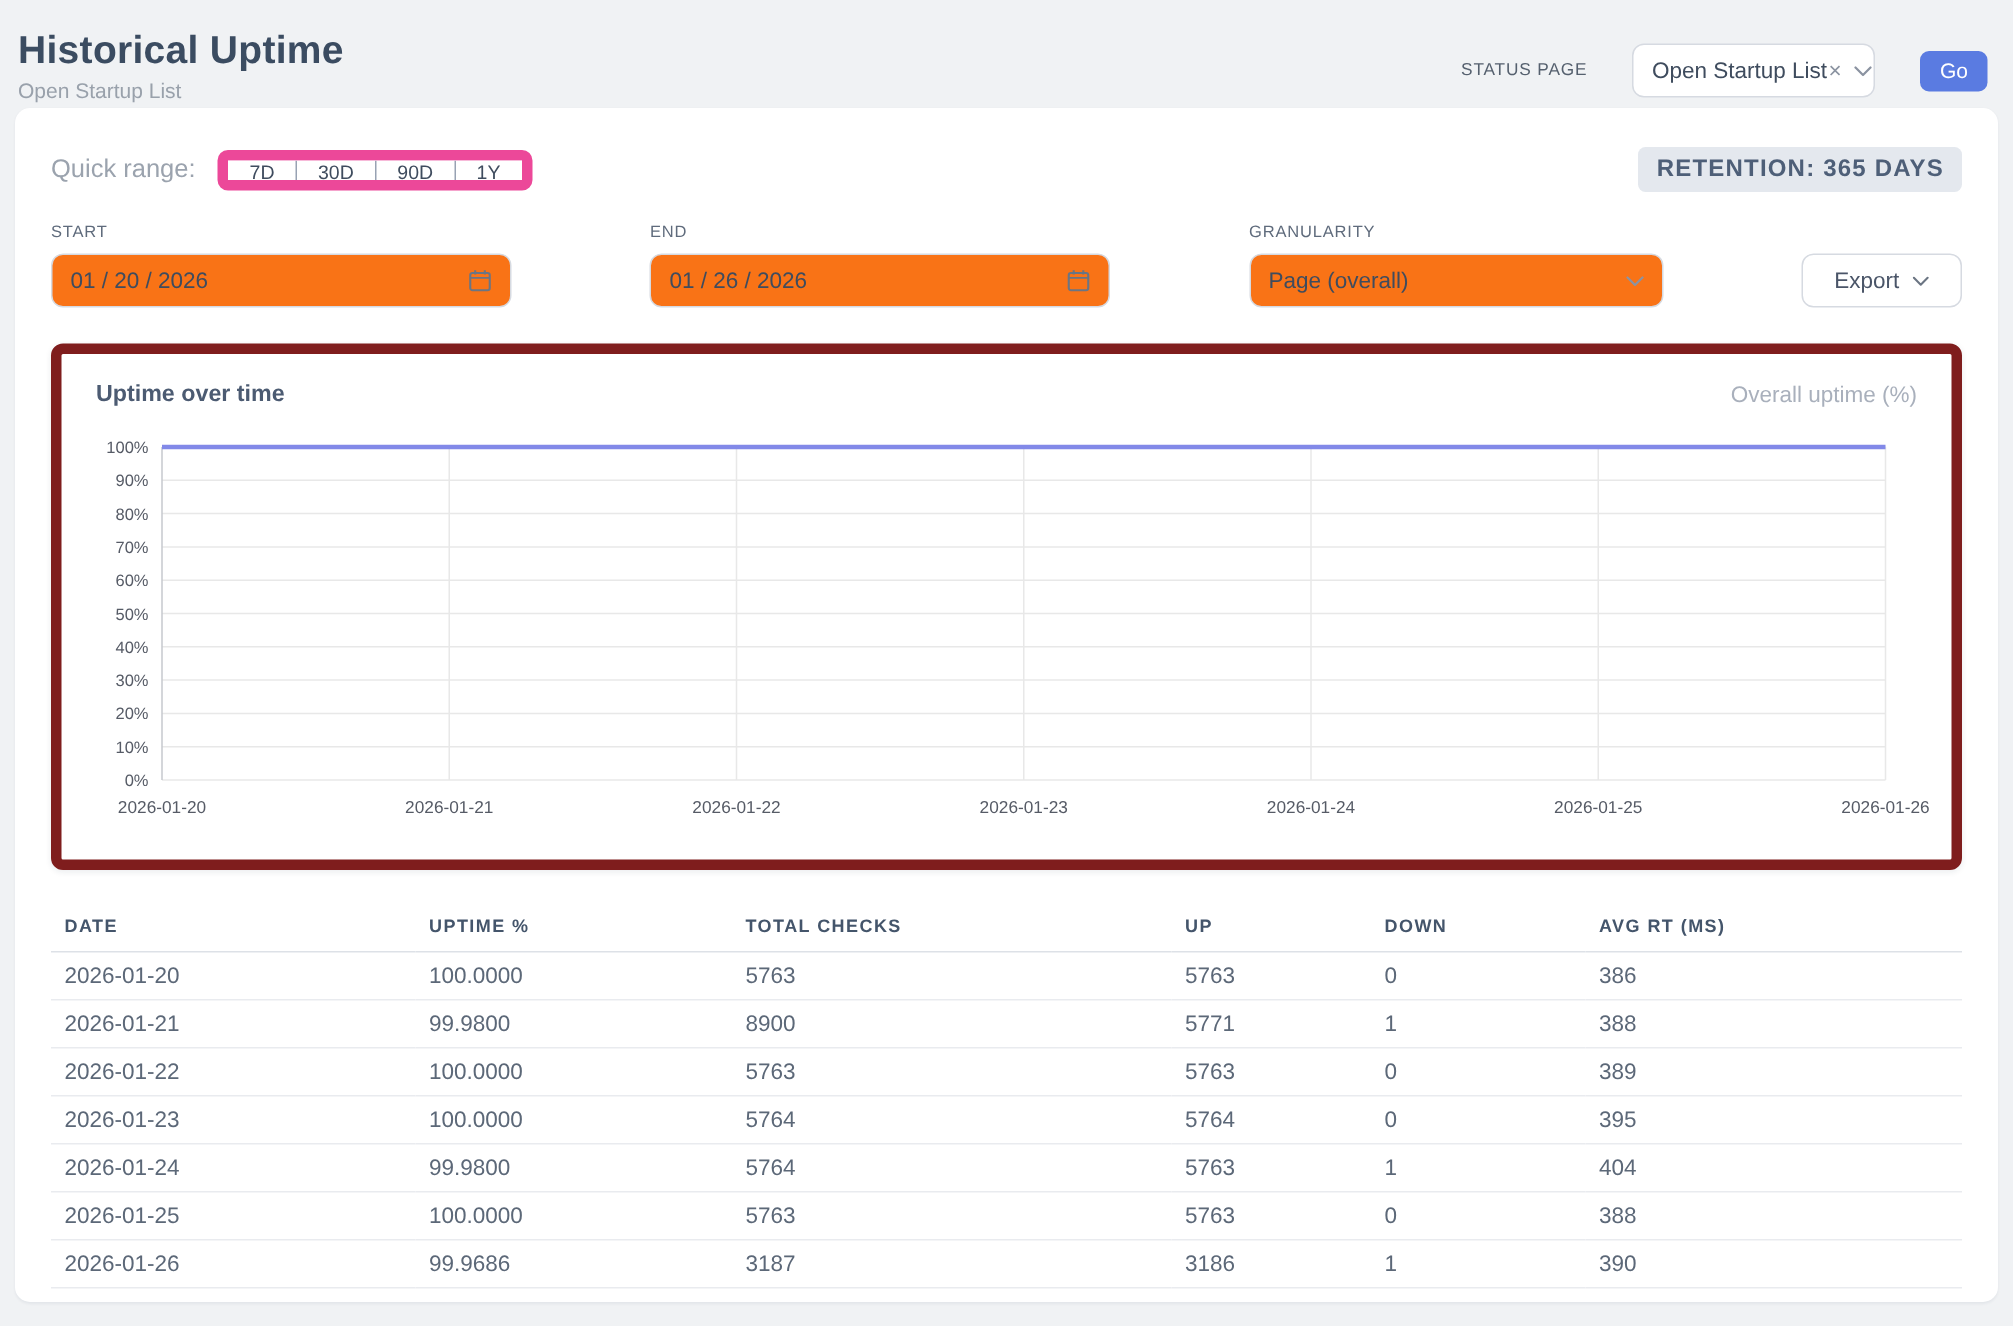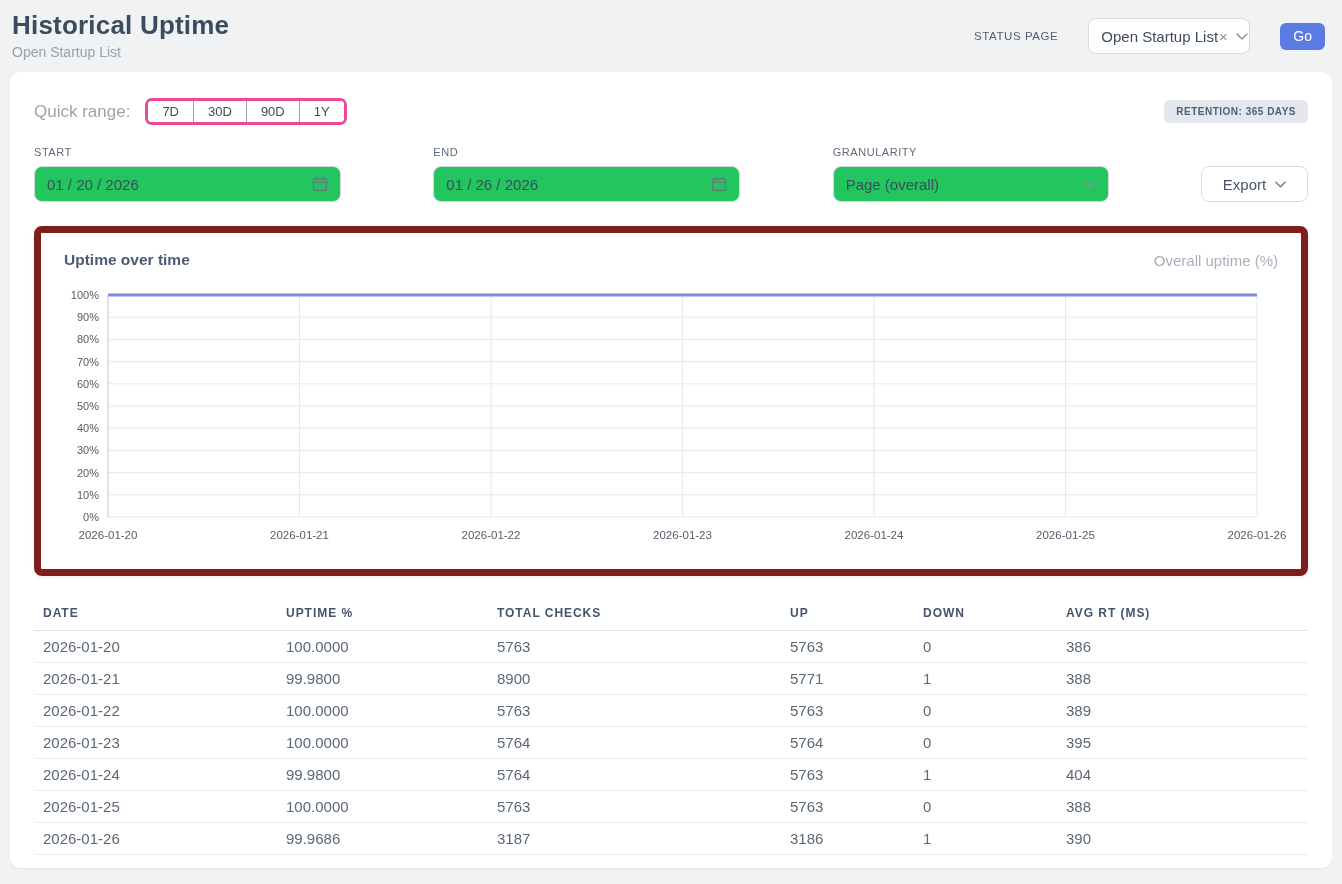--- a/index.html
+++ b/index.html
@@ -1,45 +1,45 @@
 <!DOCTYPE html>
 <html><head>
 <meta charset="utf-8">
 <style>
   * { margin:0; padding:0; box-sizing:border-box; }
   html,body { background:#eef0f3; }
   body { font-family:"Liberation Sans","DejaVu Sans",sans-serif; }
   .screen { position:relative; width:1342px; height:884px; background:#f0f2f4; overflow:hidden; }
 
   
-  .page-header { display:flex; justify-content:space-between; align-items:flex-start; padding:10px 17px 0 12px; height:76px; }
+  .page-header { display:flex; justify-content:space-between; align-items:center; padding:10px 17px 0 12px; height:76px; }
   .page-title { font-size:26px; font-weight:700; color:#3b4c61; letter-spacing:.2px; }
   .page-subtitle { font-size:14px; color:#99a1ab; margin-top:3px; }
   .header-right { display:flex; align-items:center; gap:30px; margin-top:8px; }
   .status-label { font-size:11.5px; font-weight:500; letter-spacing:.05em; color:#55606e; text-transform:uppercase; }
   .status-select { display:flex; align-items:center; width:162px; height:36px; background:#fff; border:1px solid #d6dae1; border-radius:8px; padding:0 10px 0 12px; cursor:pointer; }
   .status-select .sel-text { font-size:15px; color:#3f4c5e; white-space:nowrap; }
   .clear-x { font-size:15px; color:#8b93a1; margin-left:1px; cursor:pointer; line-height:1; }
   .chev { margin-left:8px; flex:none; }
   .btn-go { height:27px; padding:0 13px; background:#5a7be1; color:#fff; font-size:14px; border:none; border-radius:6px; cursor:pointer; }
 
   
   .panel { position:absolute; left:10px; top:72px; width:1322px; height:796px; background:#fff; border-radius:10px; box-shadow:0 1px 2px rgba(25,39,62,.06); padding:26px 24px 0 24px; }
 
   .quick-row { display:flex; align-items:center; }
   .quick-label { font-size:17px; color:#9ba3ae; margin-right:15px; }
-  .seg-group { display:inline-flex; border:3px solid #ec4899; border-radius:7px; overflow:hidden; background:#fff; height:27px; }
+  .seg-group { display:inline-flex; border:7px solid #ec4899; border-radius:7px; overflow:hidden; background:#fff; height:27px; }
   .seg-btn { border:none; border-left:1px solid #98a2b3; background:#fff; padding:0 14px; font-size:13px; color:#3f4c5e; cursor:pointer; font-family:inherit; }
   .seg-btn:first-child { border-left:none; }
-  .retention-badge { margin-left:auto; background:#e4e8ee; color:#4e5f78; font-size:10px; font-weight:700; letter-spacing:.05em; padding:6px 12px; border-radius:5px; }
+  .retention-badge { margin-left:auto; background:#e4e8ee; color:#4e5f78; font-size:16px; font-weight:700; letter-spacing:.05em; padding:6px 12px; border-radius:5px; }
 
   .controls-row { display:flex; justify-content:space-between; align-items:flex-end; margin-top:21px; }
   .field { display:flex; flex-direction:column; }
   .field-label { font-size:11px; font-weight:500; letter-spacing:.05em; color:#5f6b7c; margin-bottom:8px; }
-  .input-box, .select-box { display:flex; align-items:center; justify-content:space-between; height:36px; border:1px solid #d6dae1; border-radius:8px; background:#22c55e; padding:0 12px; font-size:15px; color:#3f4c5e; cursor:pointer; }
+  .input-box, .select-box { display:flex; align-items:center; justify-content:space-between; height:36px; border:1px solid #d6dae1; border-radius:8px; background:#f97316; padding:0 12px; font-size:15px; color:#3f4c5e; cursor:pointer; }
   .w-307 { width:307px; } .w-308 { width:276px; }
   .btn-refresh { width:191px; height:36px; background:#5a7be1; color:#fff; font-size:15px; border:none; border-radius:8px; cursor:pointer; font-family:inherit; }
   .btn-export { display:flex; align-items:center; justify-content:center; gap:9px; width:107px; height:36px; background:#fff; color:#4a5568; font-size:15px; border:1px solid #d6dae1; border-radius:8px; cursor:pointer; font-family:inherit;text-align:right; }
 
   
   .chart-card { margin-top:24px; border:7px solid #7f1d1d; border-radius:8px; background:#fff; box-shadow:0 1px 4px rgba(25,39,62,.09); padding-bottom:10px; }
   .chart-head { display:flex; justify-content:space-between; align-items:center; padding:18px 23px 6px 23px; }
   .chart-title { font-size:15.5px; font-weight:700; color:#4c5b72; }
   .chart-legend { font-size:15px; color:#a9b0bc; }
 

